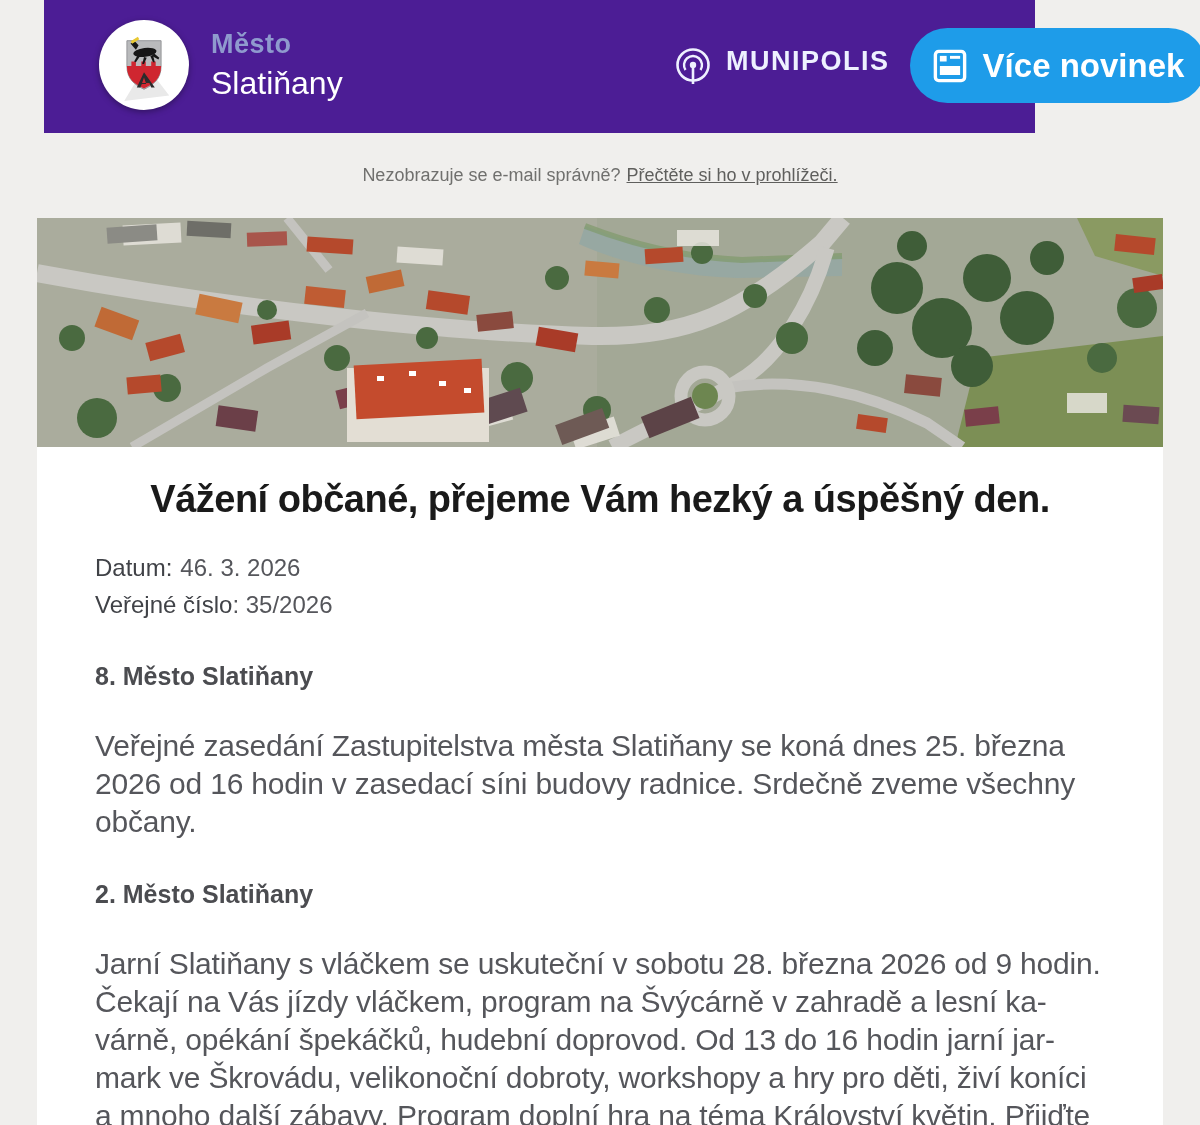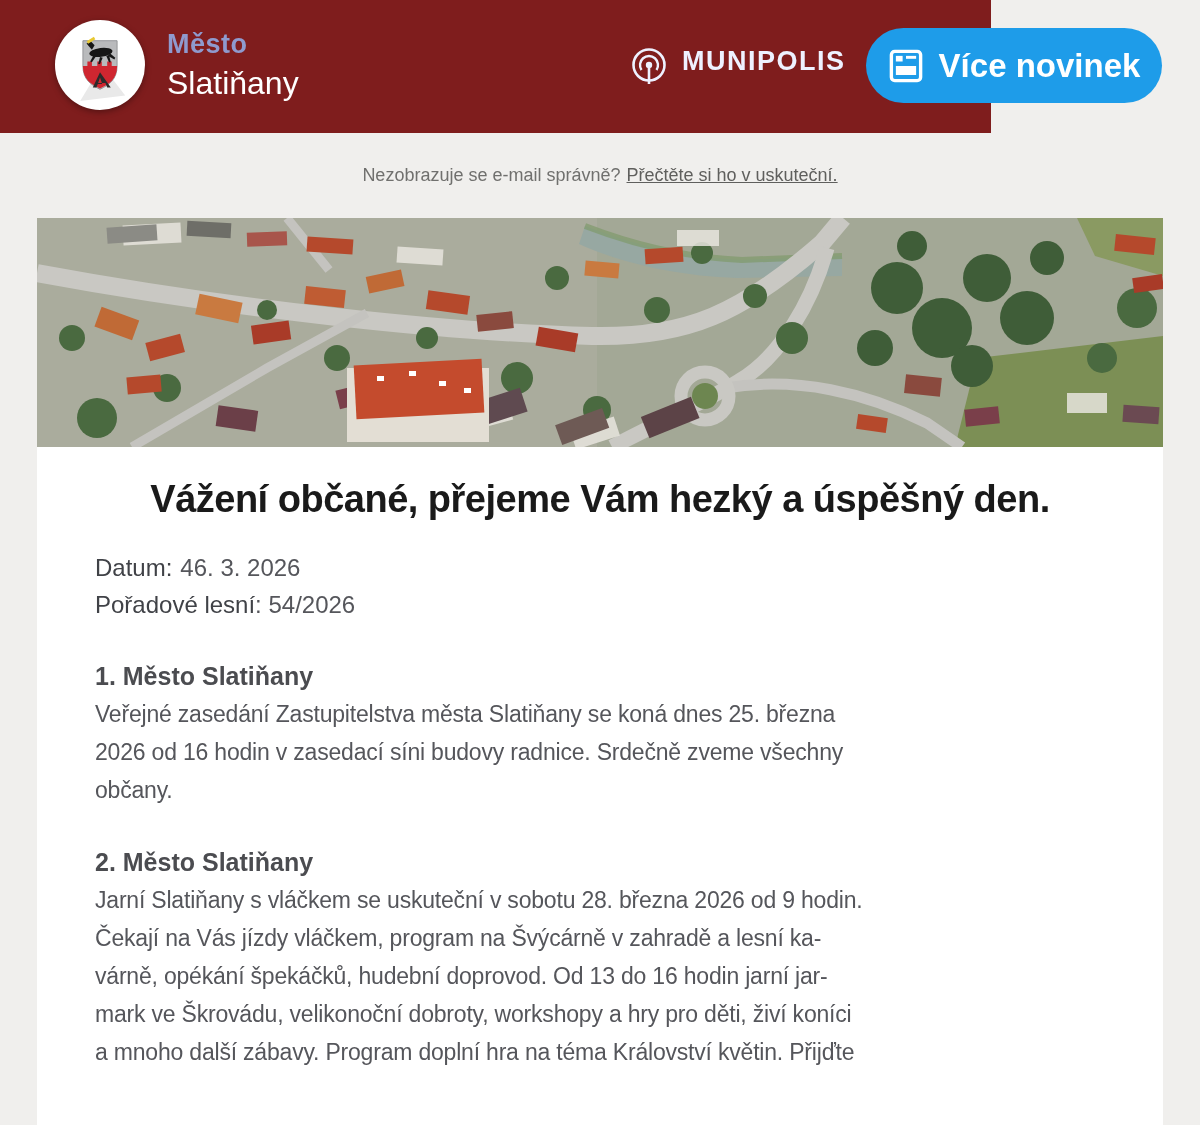--- a/index.html
+++ b/index.html
@@ -7,21 +7,22 @@
   body {
     width: 1200px; height: 1125px; overflow: hidden;
     background: #f0efed;
     font-family: "Liberation Sans", "DejaVu Sans", sans-serif;
   }
 
   
   .topbar {
     position: relative;
     width: 991px; height: 133px;
-    background: #7f1d1d;
+    background: #4c1d95;
+    margin-left: 44px;
   }
   .brand-left { position: absolute; left: 55px; top: 20px; display: flex; align-items: center; }
   .logo-badge {
     width: 90px; height: 90px; border-radius: 50%;
     background: #ffffff;
     box-shadow: 0 2px 6px rgba(0,0,0,.35);
     display: flex; align-items: center; justify-content: center;
     overflow: hidden;
   }
   .town-text { margin-left: 22px; line-height: 1; }
@@ -67,22 +68,22 @@
   }
   .meta { font-size: 24px; line-height: 37px; color: #55565b; }
   .meta .b { font-weight: normal; color: #404247; }
   .meta .gap { margin-right: 8px; }
 
   .section-heading {
     margin-top: 34px;
     font-size: 25px; line-height: 38px; font-weight: bold; color: #4b4c50;
   }
   .section-body {
-    font-size: 23px; line-height: 38px; color: #55565b;
-    white-space: pre-line; letter-spacing: -.2px;
+    font-size: 30px; line-height: 38px; color: #55565b;
+    white-space: pre-line; letter-spacing: -.2px; margin-top: 32px;
   }
 </style>
 </head>
 <body>
 
 <header class="topbar">
   <div class="brand-left">
     <div class="logo-badge">
       <svg viewBox="0 0 100 100" width="90" height="90">
         <circle cx="50" cy="50" r="49" fill="#ffffff"></circle>
@@ -123,21 +124,21 @@
       <rect x="7" y="7" width="6" height="5" fill="#ffffff"></rect>
       <rect x="16" y="7" width="9" height="2.6" fill="#ffffff"></rect>
       <rect x="7" y="16" width="18" height="8" fill="#ffffff"></rect>
     </svg>
     <span class="lbl">Více novinek</span>
   </button>
 </header>
 
 <div class="notice">
   <span class="txt">Nezobrazuje se e-mail správně?</span>
-  <a>Přečtěte si ho v uskuteční.</a>
+  <a>Přečtěte si ho v prohlížeči.</a>
 </div>
 
 <main class="card">
 
   <div class="photo">
     <svg viewBox="0 0 1126 229" preserveAspectRatio="none">
       <rect width="1126" height="229" fill="#a3a896"></rect>
       <rect x="0" y="0" width="560" height="229" fill="#b3b2a6" opacity=".45"></rect>
       <path d="M940,140 L1126,118 L1126,229 L918,229 Z" fill="#7c8f55"></path>
       <path d="M1040,0 L1126,0 L1126,58 L1058,38 Z" fill="#8a9a62"></path>
@@ -232,26 +233,26 @@
   </div>
 
   <div class="content">
     <h1 class="title">Vážení občané, přejeme Vám hezký a úspěšný den.</h1>
 
     <div class="meta">
       <div class="meta-row">
         <span class="b gap">Datum:</span><span>46. 3. 2026</span>
       </div>
       <div class="meta-row">
-        <span class="b">Pořadové lesní</span><span>: 54/2026</span>
+        <span class="b">Veřejné číslo</span><span>: 35/2026</span>
       </div>
     </div>
 
     <section>
-      <div class="section-heading">1. Město Slatiňany</div>
+      <div class="section-heading">8. Město Slatiňany</div>
       <div class="section-body">Veřejné zasedání Zastupitelstva města Slatiňany se koná dnes 25. března
 2026 od 16 hodin v zasedací síni budovy radnice. Srdečně zveme všechny
 občany.</div>
     </section>
 
     <section>
       <div class="section-heading">2. Město Slatiňany</div>
       <div class="section-body">Jarní Slatiňany s vláčkem se uskuteční v sobotu 28. března 2026 od 9 hodin.
 Čekají na Vás jízdy vláčkem, program na Švýcárně v zahradě a lesní ka-
 várně, opékání špekáčků, hudební doprovod. Od 13 do 16 hodin jarní jar-

